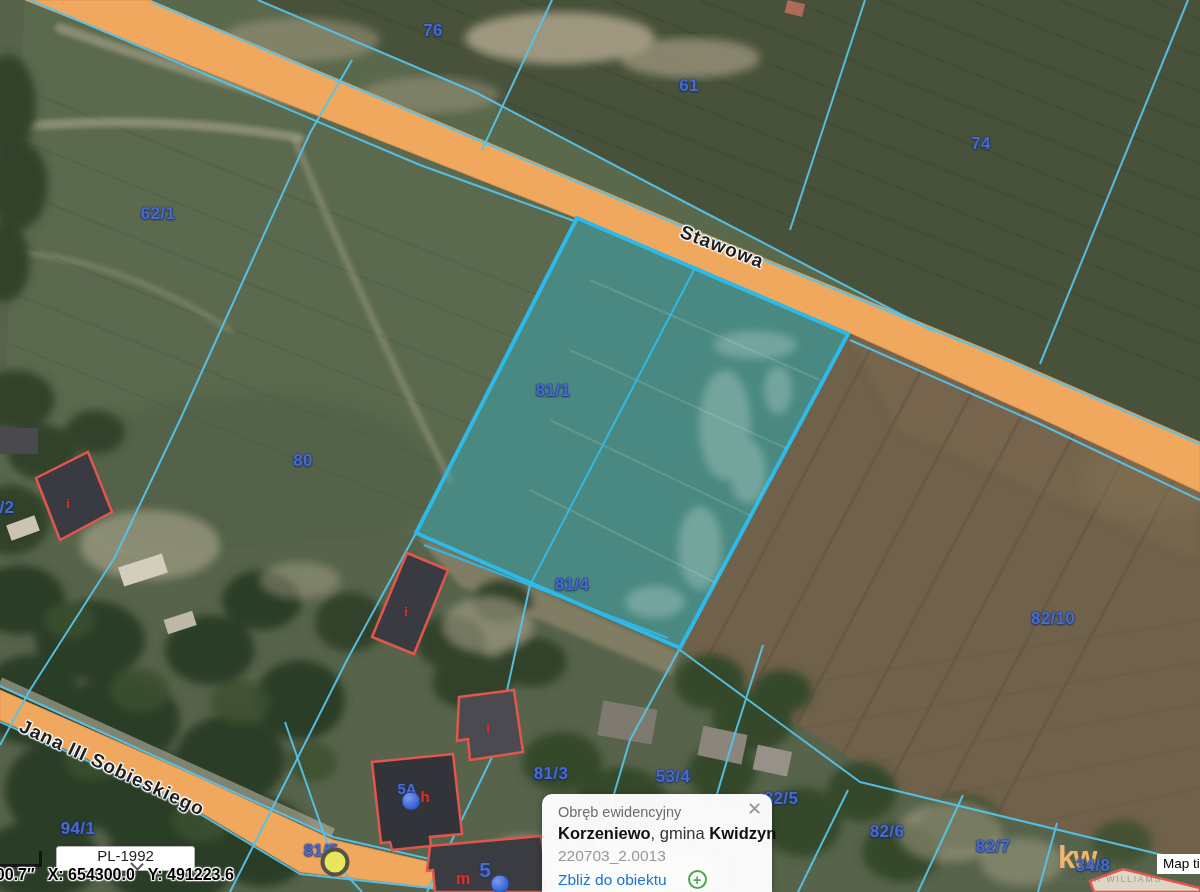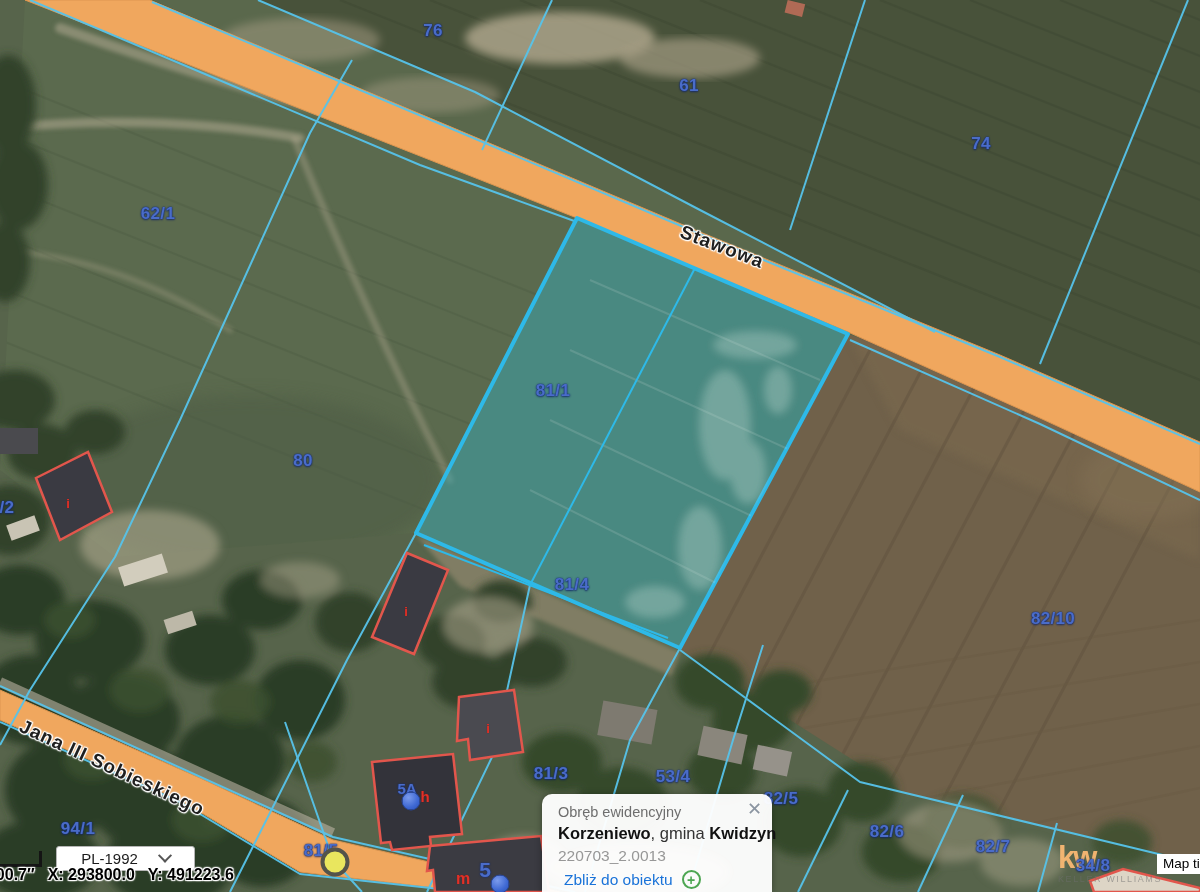--- a/index.html
+++ b/index.html
@@ -27,33 +27,33 @@
     background:radial-gradient(circle at 35% 30%,#7b9bec,#3e68d3 60%,#2c50b4);}
 
   
   #popup{position:absolute;left:542px;top:794px;width:230px;height:98px;z-index:40;
     background:rgba(255,255,255,.96);border-radius:10px 10px 0 0;
     box-shadow:0 1px 7px rgba(0,0,0,.35);padding:10px 14px 0 16px;box-sizing:border-box;}
   #popup .p-title{font-size:14.5px;color:#6e6e6e;margin:0 0 4px 0;}
   #popup .p-name{font-size:16.5px;color:#333;margin:0 0 4px 0;white-space:nowrap;}
   #popup .p-name b{color:#111;}
   #popup .p-code{font-size:15.5px;color:#979797;margin:0 0 5px 0;}
-  #popup .p-link-row{display:flex;align-items:center;gap:9px;margin-left:6px;}
+  #popup .p-link-row{display:flex;align-items:center;gap:21px;}
   #popup .p-link{font-size:15.5px;color:#1a73d9;text-decoration:none;cursor:pointer;}
   .plus-icon{display:inline-flex;width:15px;height:15px;border:2px solid #4da652;border-radius:50%;
     color:#4da652;font:700 14px/14px "Liberation Sans",sans-serif;align-items:center;justify-content:center;cursor:pointer;}
   #popup-close{position:absolute;right:10px;top:5px;font-size:18px;color:#8b95a1;cursor:pointer;
     font-weight:400;line-height:20px;}
 
   
   #scalebar{position:absolute;left:0;top:851px;width:39px;height:13px;z-index:30;
     border-bottom:3px solid #141414;border-right:3px solid #141414;}
   #crs-select{position:absolute;left:56px;top:846px;width:137px;height:23px;z-index:30;
     background:#fff;border:1px solid #b5b5b5;border-radius:3px;display:flex;align-items:center;
-    justify-content:center;gap:0;cursor:pointer;}
+    justify-content:center;gap:0;cursor:pointer;flex-direction:column;}
   #crs-select .crs-text{font-size:15px;color:#1c1c1c;}
   .chevron-down{width:8px;height:8px;border-right:2px solid #555;border-bottom:2px solid #555;
     transform:rotate(45deg) translate(-1px,-1px);margin-left:22px;margin-top:-3px;}
   #coords{position:absolute;left:-8px;top:866px;z-index:30;display:flex;gap:13px;white-space:nowrap;
     font:700 16px "Liberation Sans",sans-serif;color:#000;
     text-shadow:-1px -1px 1px #fff,1px -1px 1px #fff,-1px 1px 1px #fff,1px 1px 1px #fff,0 0 3px #fff;}
 
   
   #kw{position:absolute;left:1058px;top:808px;z-index:8;}
   #kw .kw-logo{font:800 31px "Liberation Sans",sans-serif;color:#fdba74;letter-spacing:-2px;opacity:.92;margin-top:32px;}
@@ -357,21 +357,21 @@
     </div>
   </div>
 
   <div id="scalebar"></div>
   <div id="crs-select">
     <span class="crs-text">PL-1992</span>
     <span class="chevron-down"></span>
   </div>
   <div id="coords">
     <span>′00.7″</span>
-    <span>X: 293800.0</span>
+    <span>X: 654300.0</span>
     <span>Y: 491223.6</span>
   </div>
 
   <div id="kw">
     <div class="kw-logo">kw</div>
     <div class="kw-sub">KELLER WILLIAMS</div>
   </div>
   <div id="map-attrib">Map tiles</div>
 
 </div>

